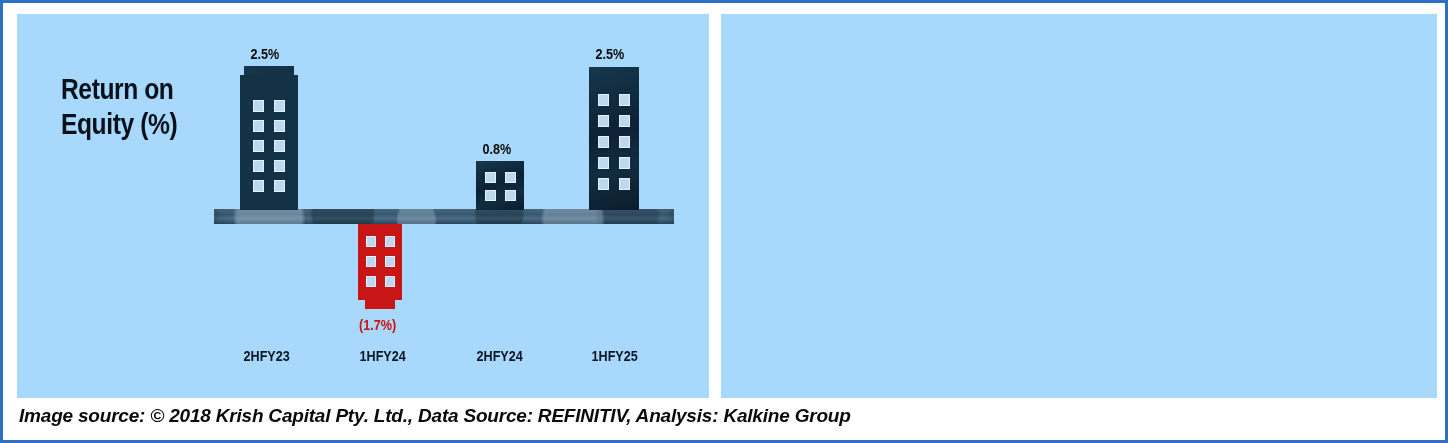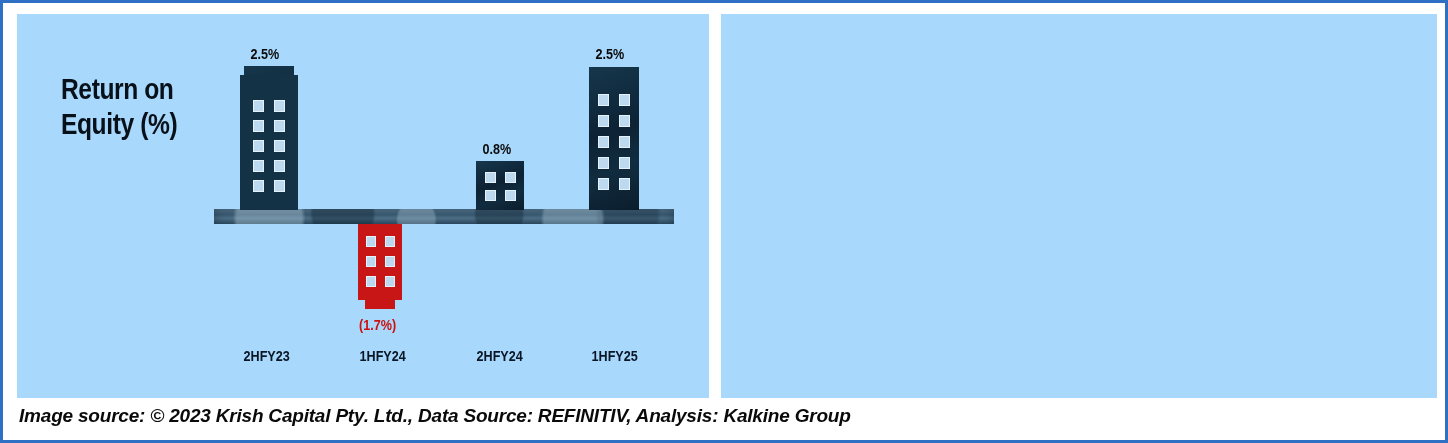--- a/index.html
+++ b/index.html
@@ -250,15 +250,15 @@
     
     
 
     
     
     
     
     
   </div>
 
-  <div id="caption">Image source: © 2023 Krish Capital Pty. Ltd., Data Source: REFINITIV, Analysis: Kalkine Group</div>
+  <div id="caption">Image source: © 2018 Krish Capital Pty. Ltd., Data Source: REFINITIV, Analysis: Kalkine Group</div>
 
 </div>
 
 </body></html>

